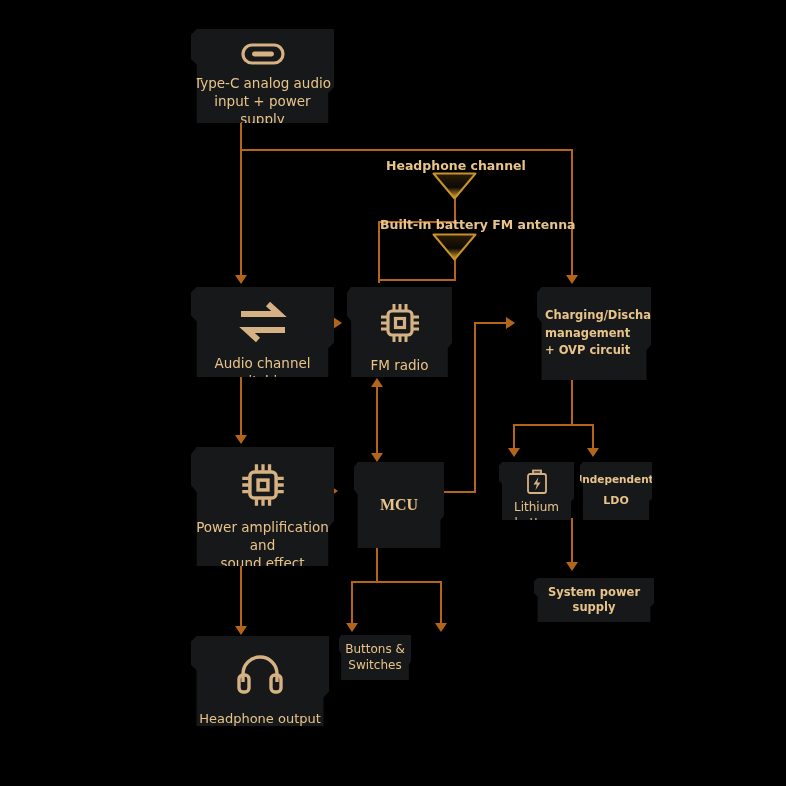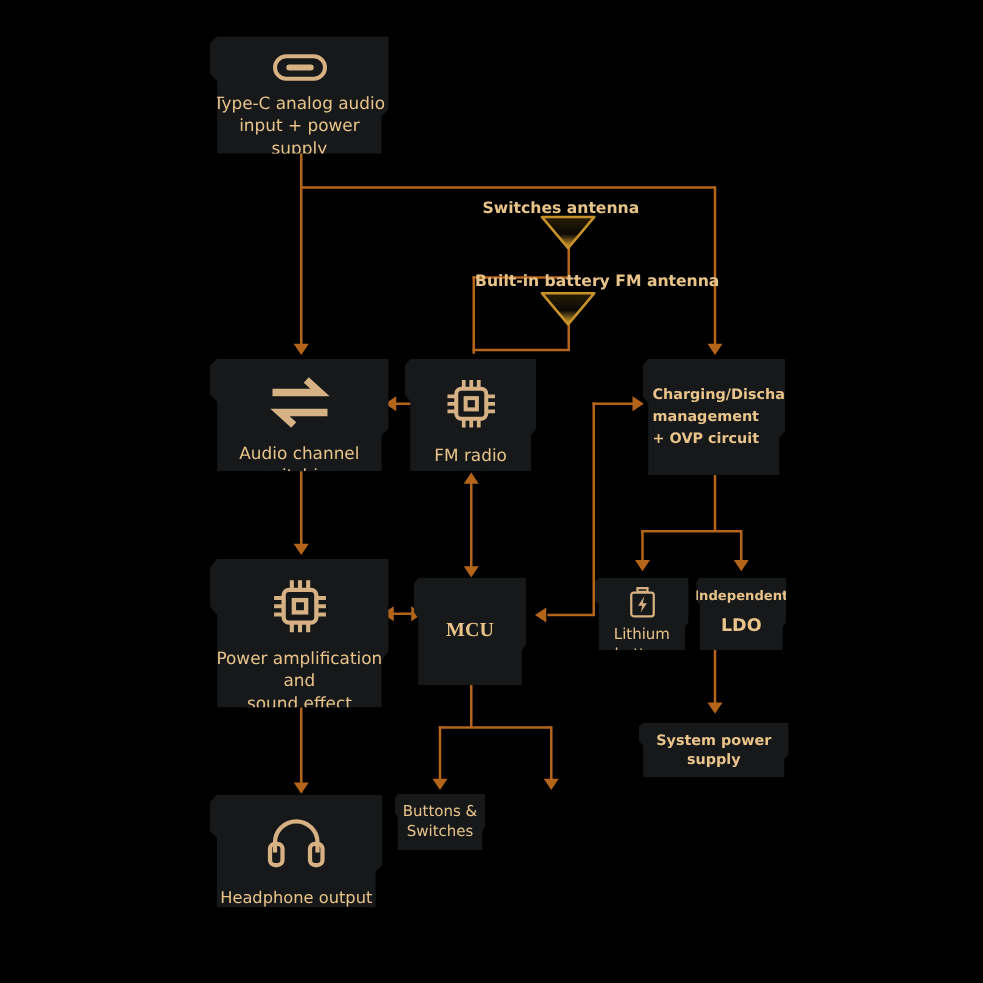--- a/index.html
+++ b/index.html
@@ -25,20 +25,21 @@
     display: flex;
     flex-direction: column;
     align-items: center;
     justify-content: flex-start;
     
     clip-path: polygon(
       4% 0%, 100% 0%, 100% 62%, 96% 68%, 96% 100%,
       4% 100%, 4% 38%, 0% 32%, 0% 6%
     );
     z-index: 5;
+    margin-left: 23px;
   }
   .block .icon {
     display: block;
     line-height: 0;
   }
   .block .label {
     text-align: center;
     line-height: 1.32;
     white-space: pre-line;
   }
@@ -163,21 +164,21 @@
   <div class="wire v" style="left:376px; top:548px; height:34px;"></div>
   <div class="wire h" style="left:351px; top:581px; width:90px;"></div>
   <div class="wire v" style="left:351px; top:581px; height:46px;"></div>
   <div class="arrow down" style="left:346px; top:623px;"></div>
   <div class="wire v" style="left:440px; top:581px; height:46px;"></div>
   <div class="arrow down" style="left:435px; top:623px;"></div>
 
   <div class="wire v" style="left:240px; top:566px; height:64px;"></div>
   <div class="arrow down" style="left:235px; top:626px;"></div>
 
-  <div class="ant-label" style="left:386px; top:158px; font-size:12.5px;">Switches antenna</div>
+  <div class="ant-label" style="left:386px; top:158px; font-size:12.5px;">Headphone channel</div>
   <div class="ant-tri" style="left:432px; top:172px;">
     <svg width="45" height="28" viewBox="0 0 45 28">
       <defs>
         <linearGradient id="antgrad1" x1="0" y1="0" x2="0" y2="1">
           <stop offset="0%" stop-color="#2a1d06"></stop>
           <stop offset="55%" stop-color="#0b0905"></stop>
           <stop offset="100%" stop-color="#e8a92a"></stop>
         </linearGradient>
       </defs>
       <polygon points="1.5,1.5 43.5,1.5 22.5,26.5" fill="url(#antgrad1)" stroke="#c8922a" stroke-width="2" stroke-linejoin="round"></polygon>
@@ -285,21 +286,21 @@
         <rect x="8" y="1.5" width="8" height="3" fill="none" stroke="#d6b183" stroke-width="1.8"></rect>
         <rect x="3" y="5" width="18" height="19" rx="2" ry="2" fill="none" stroke="#d6b183" stroke-width="1.8"></rect>
         <polygon points="13.5,8 8.5,15.5 11.8,15.5 10.5,21 15.5,13.5 12.2,13.5" fill="#d6b183"></polygon>
       </svg>
     </span>
     <span class="label" style="font-size:12px; margin-top:5px;">Lithium battery</span>
   </div>
 
   <div class="block" style="left:557px; top:462px; width:72px; height:58px; justify-content:center;">
     <span class="label" style="font-size:10.5px; font-weight:bold;text-align:center;">Independent</span>
-    <span class="sublabel" style="font-size:14px; font-weight:bold; margin-top:7px;">LDO</span>
+    <span class="sublabel" style="font-size:11px; font-weight:bold; margin-top:7px;">LDO</span>
   </div>
 
   <div class="block plain" style="left:511px; top:578px; width:120px; height:44px;">
     <span class="label" style="font-size:11.5px; font-weight:bold;">System power supply</span>
   </div>
 
   <div class="block plain" style="left:316px; top:635px; width:72px; height:45px;">
     <span class="label" style="font-size:12px; font-weight:normal;">Buttons &amp;
 Switches</span>
   </div>

